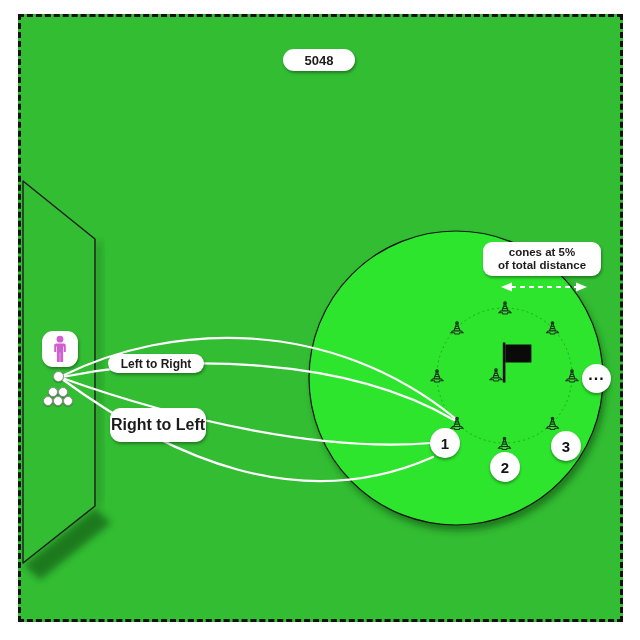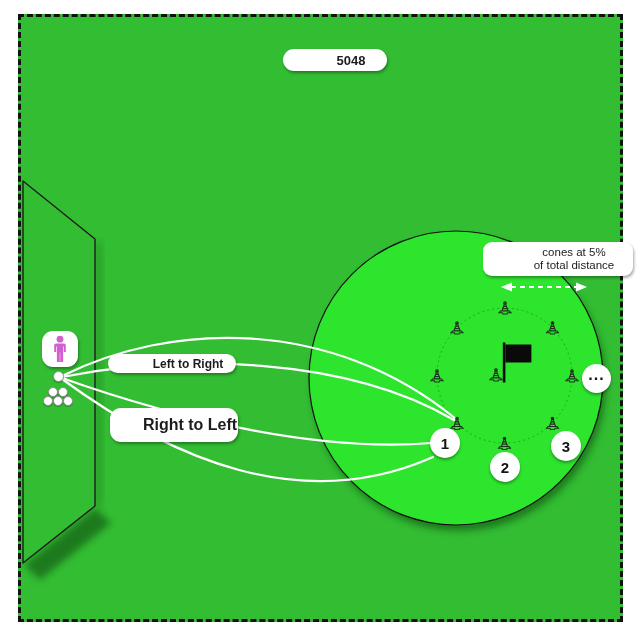--- a/index.html
+++ b/index.html
@@ -11,24 +11,24 @@
 
   
   #art{position:absolute;left:0;top:0;width:640px;height:640px;}
 
   .cone-line{stroke:#1d301d;stroke-width:1.1;fill:none;}
   .cone-body{fill:var(--green,#2ee52e);stroke:#1d301d;stroke-width:1.1;}
 
   
   .pill{position:absolute;background:#fff;border-radius:11px;display:flex;
         align-items:center;justify-content:center;color:#1c1c1c;
-        box-shadow:1px 2px 3px rgba(0,0,0,0.35);padding-left:32px;}
+        box-shadow:1px 2px 3px rgba(0,0,0,0.35);}
   #badge{left:283px;top:49px;width:72px;height:22px;font-size:13px;font-weight:bold;border-radius:11px;}
   #note{left:483px;top:242px;width:118px;height:34px;border-radius:9px;
-        flex-direction:column;font-size:11.5px;line-height:13.5px;font-weight:400;}
+        flex-direction:column;font-size:11.5px;line-height:13.5px;font-weight:700;}
   #l2r{left:108px;top:354px;width:96px;height:19px;font-size:12px;font-weight:600;text-align:right;}
   #r2l{left:110px;top:408px;width:96px;height:34px;font-size:16px;font-weight:600;}
 
   
   #player{position:absolute;left:42px;top:331px;width:36px;height:36px;background:#fff;
           border-radius:11px;box-shadow:1px 2px 3px rgba(0,0,0,0.35);
           display:flex;align-items:center;justify-content:center;}
 
   
   .ball{position:absolute;width:10px;height:10px;border-radius:50%;background:#fff;

